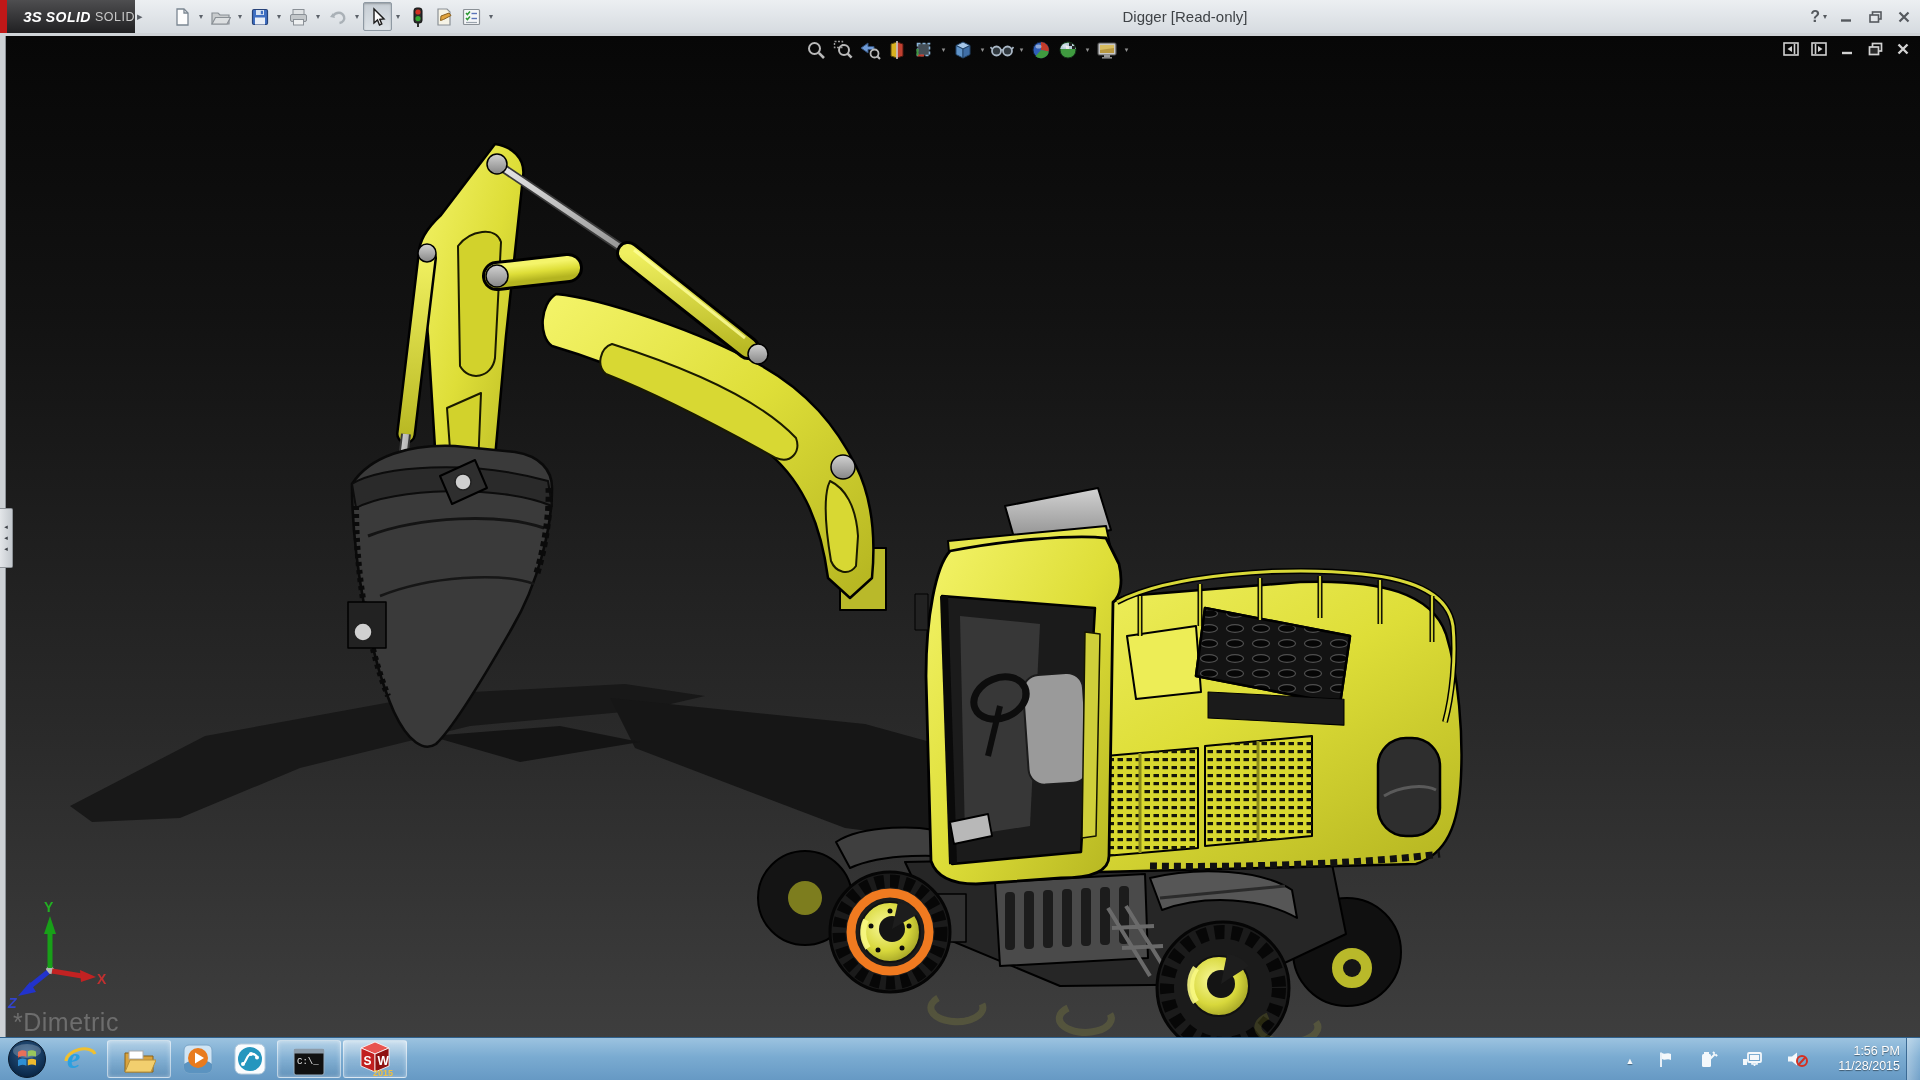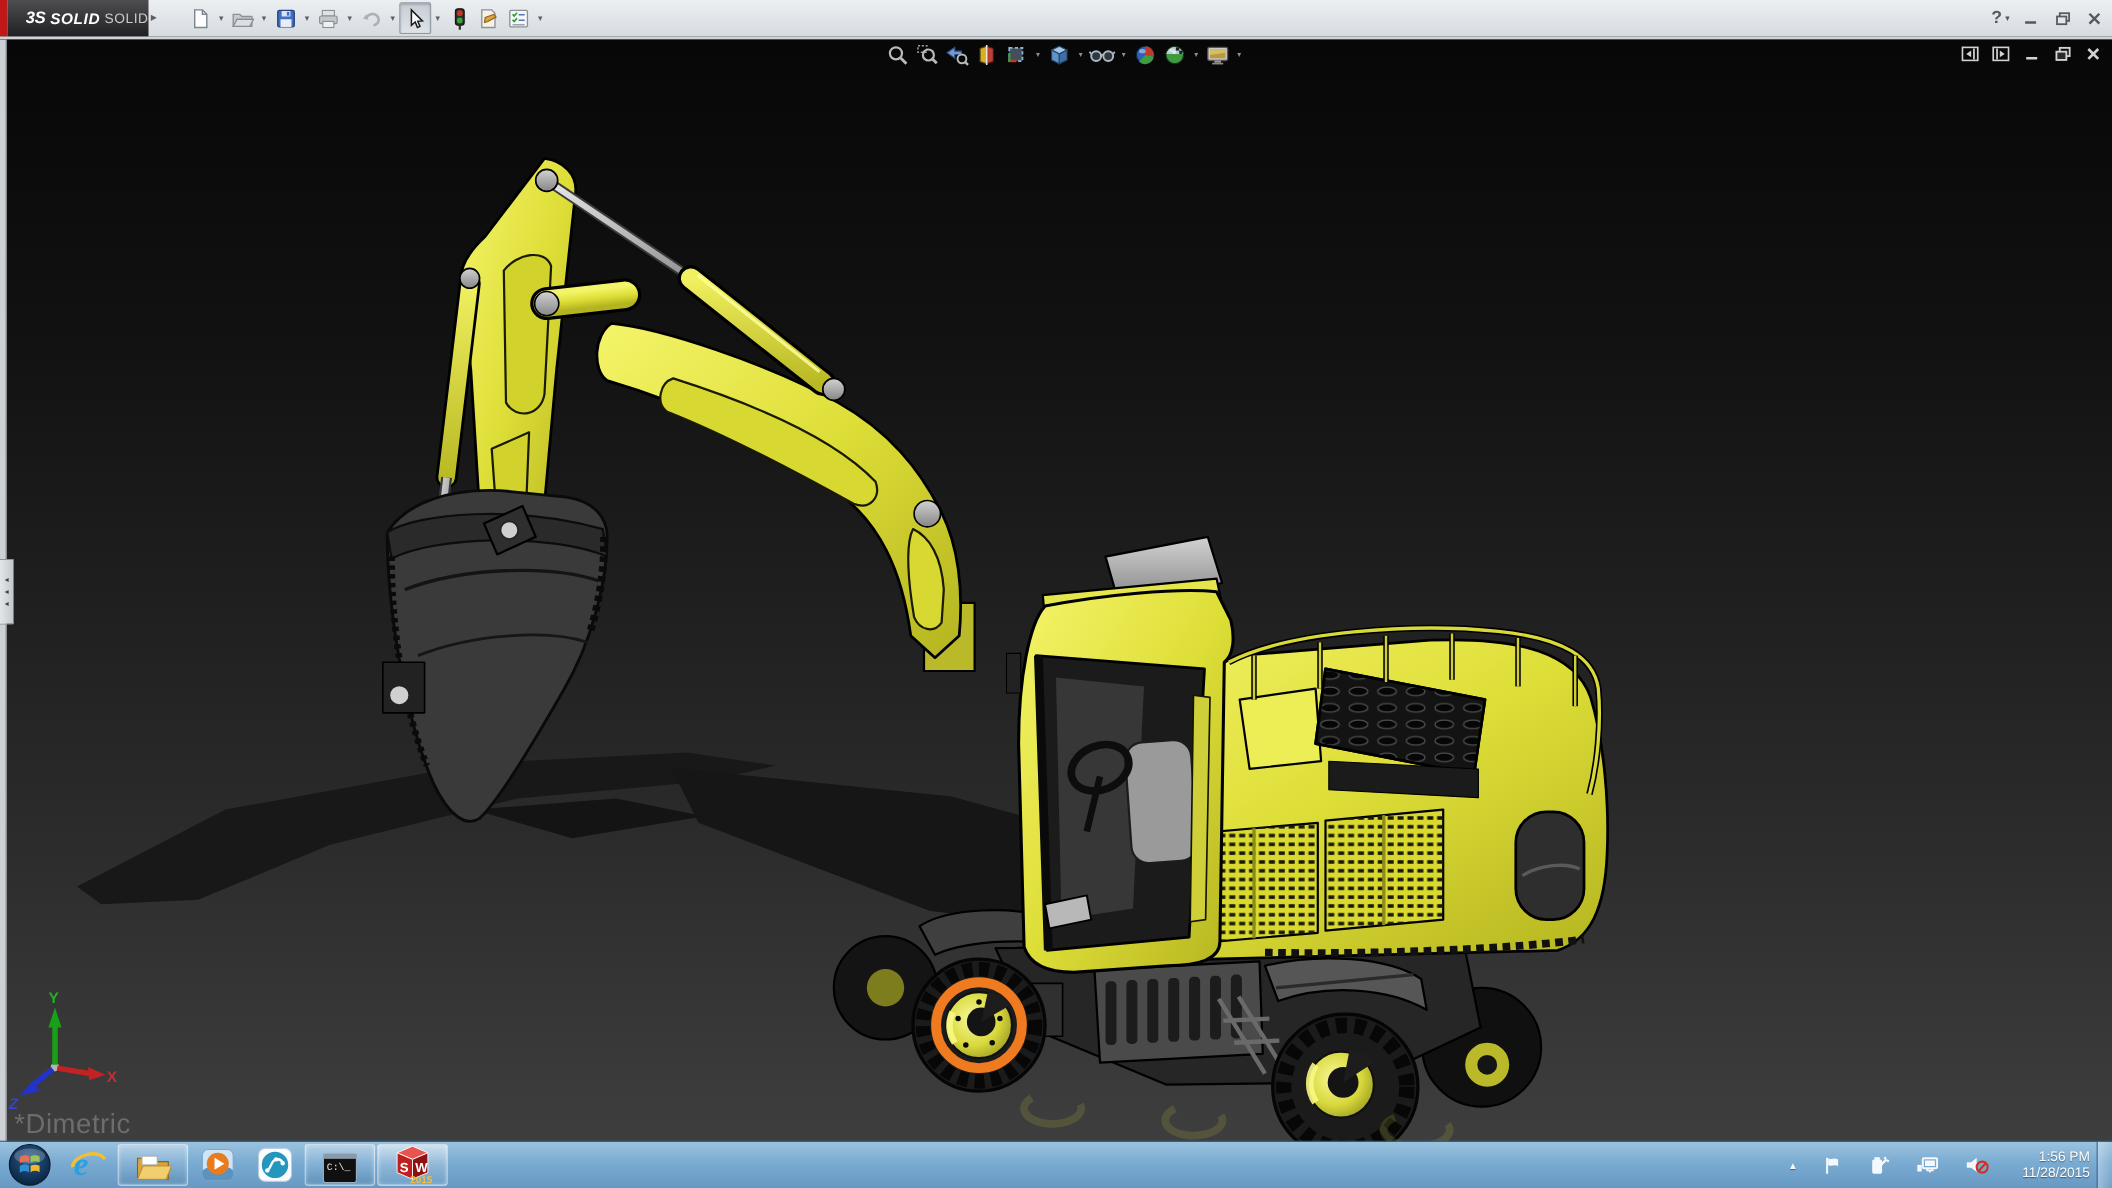--- a/index.html
+++ b/index.html
@@ -147,20 +147,21 @@
           <path d="M5 6 l1.4 1.6 L9 4.6" stroke="#2f9a35" stroke-width="1.5" fill="none"></path>
           <path d="M5 11 l1.4 1.6 L9 9.6" stroke="#2f9a35" stroke-width="1.5" fill="none"></path>
           <line x1="10.5" y1="6.5" x2="16" y2="6.5" stroke="#5a74b8" stroke-width="1.4"></line>
           <line x1="10.5" y1="11.5" x2="16" y2="11.5" stroke="#5a74b8" stroke-width="1.4"></line>
           <line x1="5" y1="15.5" x2="16" y2="15.5" stroke="#9aa4ae" stroke-width="1.2"></line>
         </svg>
       </div>
         <div class="caret"></div>
     </div>
 
+    <div class="app-title">Digger [Read-only]</div>
 
     <div class="win-controls">
       <span class="help-q">?</span>
       <span class="help-caret"></span>
       <span class="wc">
         <svg width="14" height="14">
             <line x1="2" y1="10.5" x2="12" y2="10.5" stroke="#55595e" stroke-width="2.4"></line>
           </svg>
       </span>
       <span class="wc">

